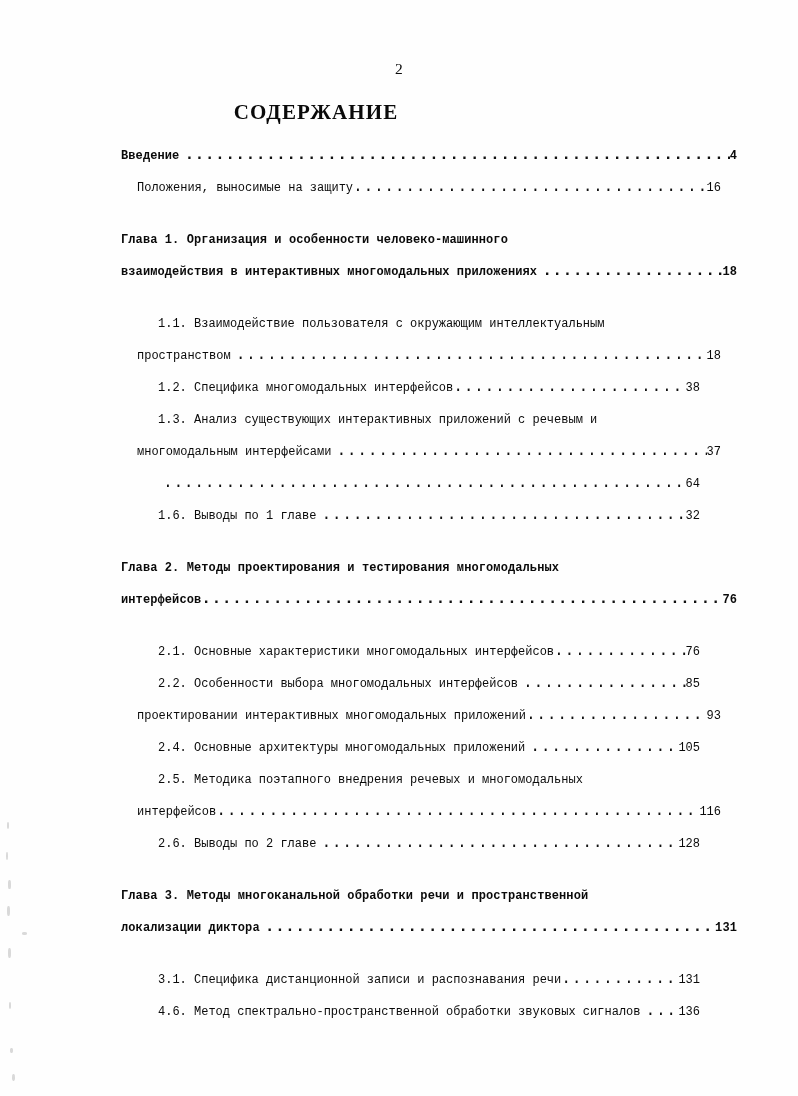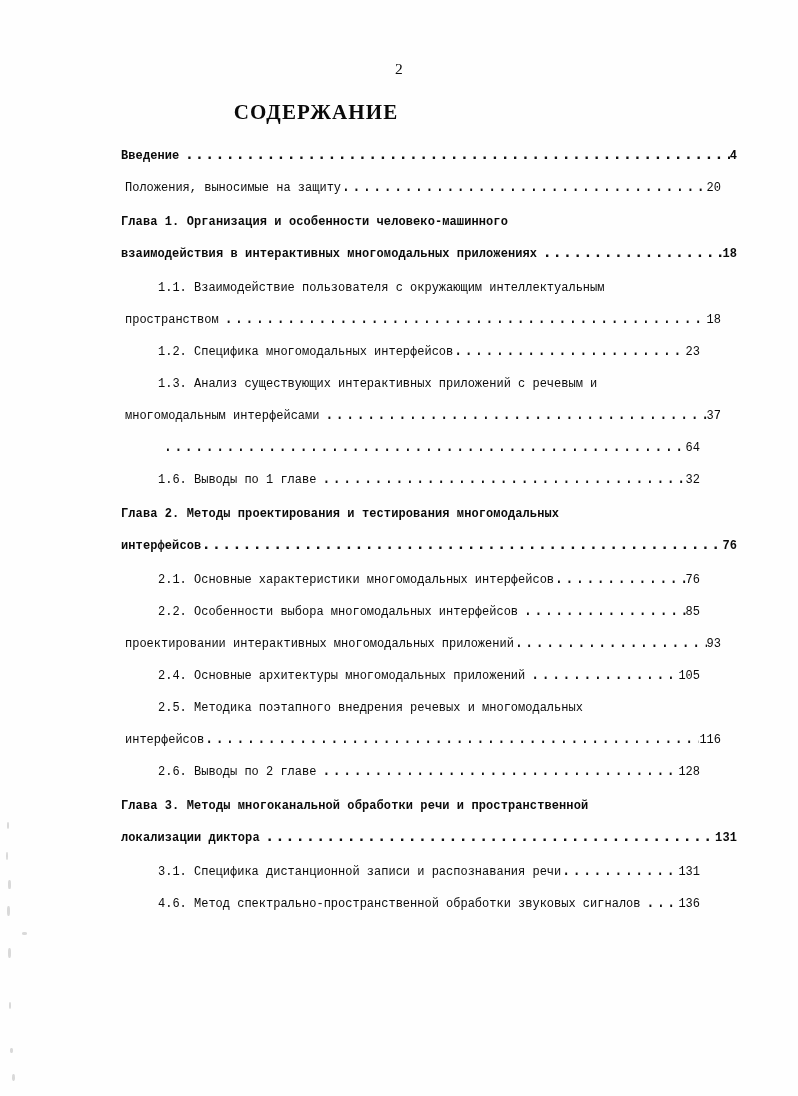--- a/index.html
+++ b/index.html
@@ -57,25 +57,25 @@
     width: 616px;
   }
 
   .entry {
     position: relative;
     font-size: 12px;
     line-height: 32px;
     white-space: nowrap;
     font-family: Liberation Mono, monospace;
   }
-  .entry.gap-before { margin-top: 2px; }
+  .entry.gap-before { margin-top: 20px; }
 
   
   .lvl0 { margin-left: 0px; }
-  .lvl1 { margin-left: 4px; }
+  .lvl1 { margin-left: 16px; }
   .lvl2 { margin-left: 37px; }
 
   .entry.bold { font-weight: bold; letter-spacing: .1px; }
 
   
   .row {
     display: flex;
     align-items: baseline;
     width: 100%;
   }
@@ -135,21 +135,21 @@
         <div class="row sp-before">
           <span class="etext">Введение</span>
           <span class="leader"></span>
           <span class="epage">4</span>
         </div>
       </div>
       <div class="entry lvl1">
         <div class="row sp-none">
           <span class="etext">Положения, выносимые на защиту</span>
           <span class="leader"></span>
-          <span class="epage">20</span>
+          <span class="epage">16</span>
         </div>
       </div>
       <div class="entry lvl0 bold gap-before noleader">
         <div class="row sp-none noleader">
           <span class="etext">Глава 1. Организация и особенности человеко-машинного</span>
         </div>
       </div>
       <div class="entry lvl0 bold">
         <div class="row sp-before">
           <span class="etext">взаимодействия в интерактивных многомодальных приложениях</span>
@@ -166,21 +166,21 @@
         <div class="row sp-before">
           <span class="etext">пространством</span>
           <span class="leader"></span>
           <span class="epage">18</span>
         </div>
       </div>
       <div class="entry lvl2">
         <div class="row sp-none">
           <span class="etext">1.2. Специфика многомодальных интерфейсов</span>
           <span class="leader"></span>
-          <span class="epage">23</span>
+          <span class="epage">38</span>
         </div>
       </div>
       <div class="entry lvl2 noleader">
         <div class="row sp-none noleader">
           <span class="etext">1.3. Анализ существующих интерактивных приложений с речевым и</span>
         </div>
       </div>
       <div class="entry lvl1">
         <div class="row sp-before">
           <span class="etext">многомодальным интерфейсами</span>

